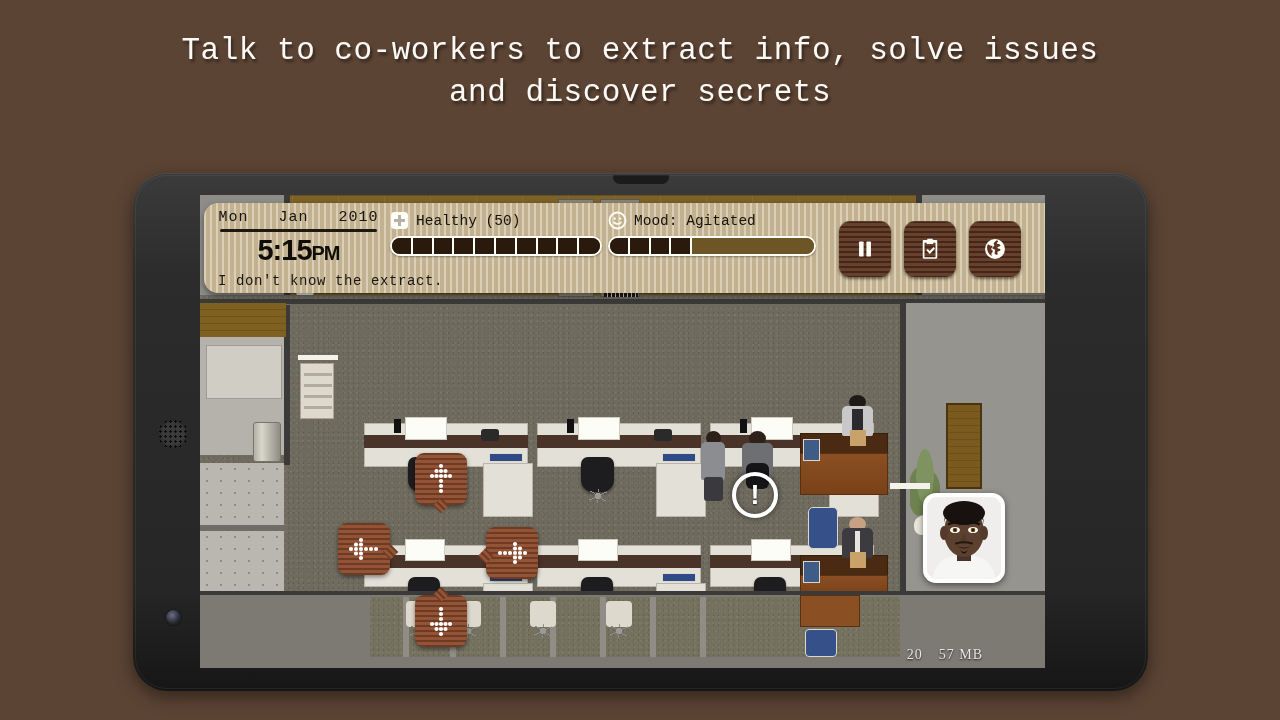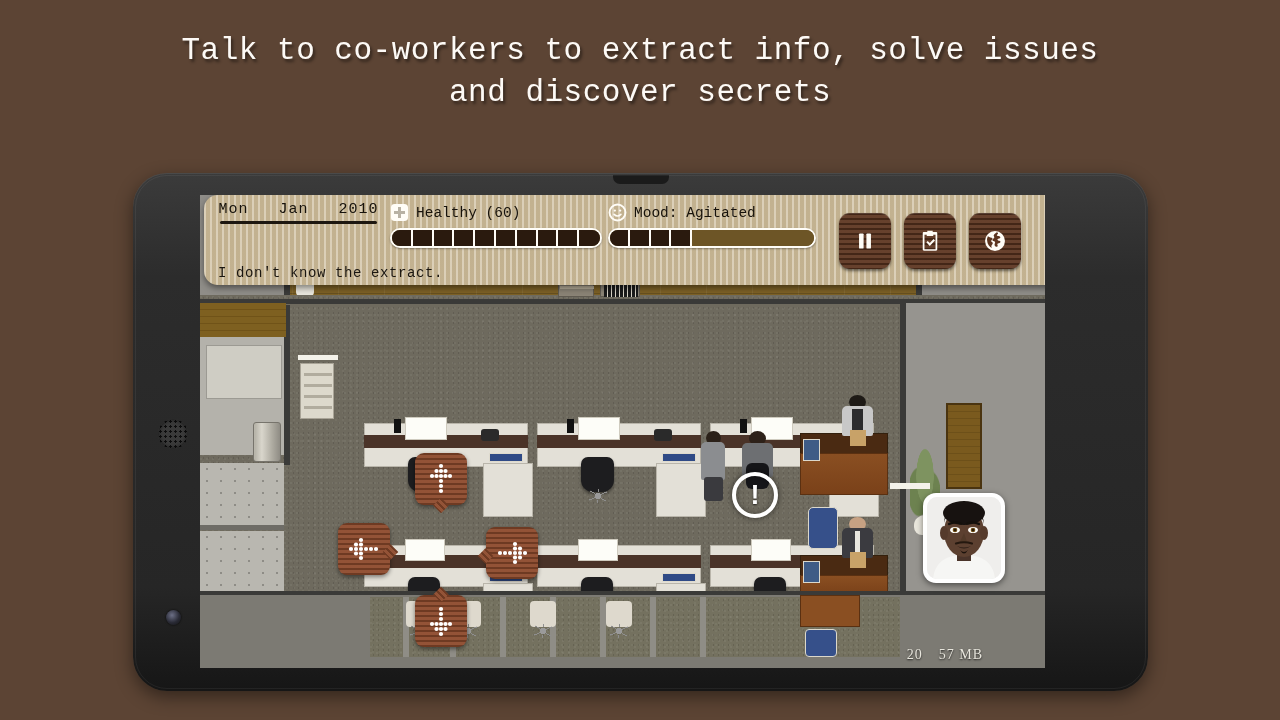--- a/index.html
+++ b/index.html
@@ -158,21 +158,21 @@
   
   #player-marker {
     position:absolute; width:46px; height:46px; border-radius:50%;
     border:4px solid #ffffff; display:flex; align-items:center; justify-content:center;
     color:#ffffff; font-family:"Liberation Sans", sans-serif; font-weight:bold; font-size:27px;
     text-shadow:0 1px 2px rgba(0,0,0,0.7);
     box-shadow: 0 0 6px rgba(0,0,0,0.55), inset 0 0 6px rgba(0,0,0,0.35);
   }
   
   #hud {
-    position:absolute; left:4px; top:0; width:980px; height:90px;
+    position:absolute; left:4px; top:8px; width:980px; height:90px;
     background-color:#cdbd9c;
     background-image: repeating-linear-gradient(90deg, rgba(255,255,255,0.28) 0 2px, rgba(140,118,80,0.16) 2px 6px);
     border-radius:14px;
     box-shadow: 0 3px 6px rgba(0,0,0,0.45);
     overflow:hidden;
   }
   #hud-date-block { position:absolute; left:12px; top:6px; width:165px; }
   #hud-date {
     color:#16120c; font-size:15px; letter-spacing:1px; text-align:center;
     white-space:pre;
@@ -527,31 +527,34 @@
         <span>20</span>
         <span>57 MB</span>
       </div>
     </div>
 
     <div id="hud">
 
       <div id="hud-date-block">
         <div id="hud-date">Mon   Jan   2010</div>
         <div id="hud-rule"></div>
+        <div id="hud-time">
+          <span>5:15</span><span class="ampm">PM</span>
+        </div>
       </div>
 
       <div class="stat-block" style="left:186px;top:8px;width:212px;">
         <div class="stat-label">
           <span class="stat-icon">
             <svg viewBox="0 0 20 20">
                 <rect x="1" y="1" width="18" height="18" rx="4" fill="#fffdf7"></rect>
                 <path d="M8.4 4.2h3.2v4.2h4.2v3.2h-4.2v4.2H8.4v-4.2H4.2V8.4h4.2z" fill="#b8b2a4"></path>
               </svg>
           </span>
-          <span>Healthy (60)</span>
+          <span>Healthy (50)</span>
         </div>
         <div class="bar">
           <div class="bar-seg" style="width:10%"></div>
             <div class="bar-seg" style="width:10%"></div>
           <div class="bar-seg" style="width:10%"></div>
             <div class="bar-seg" style="width:10%"></div>
           <div class="bar-seg" style="width:10%"></div>
             <div class="bar-seg" style="width:10%"></div>
           <div class="bar-seg" style="width:10%"></div>
             <div class="bar-seg" style="width:10%"></div>

